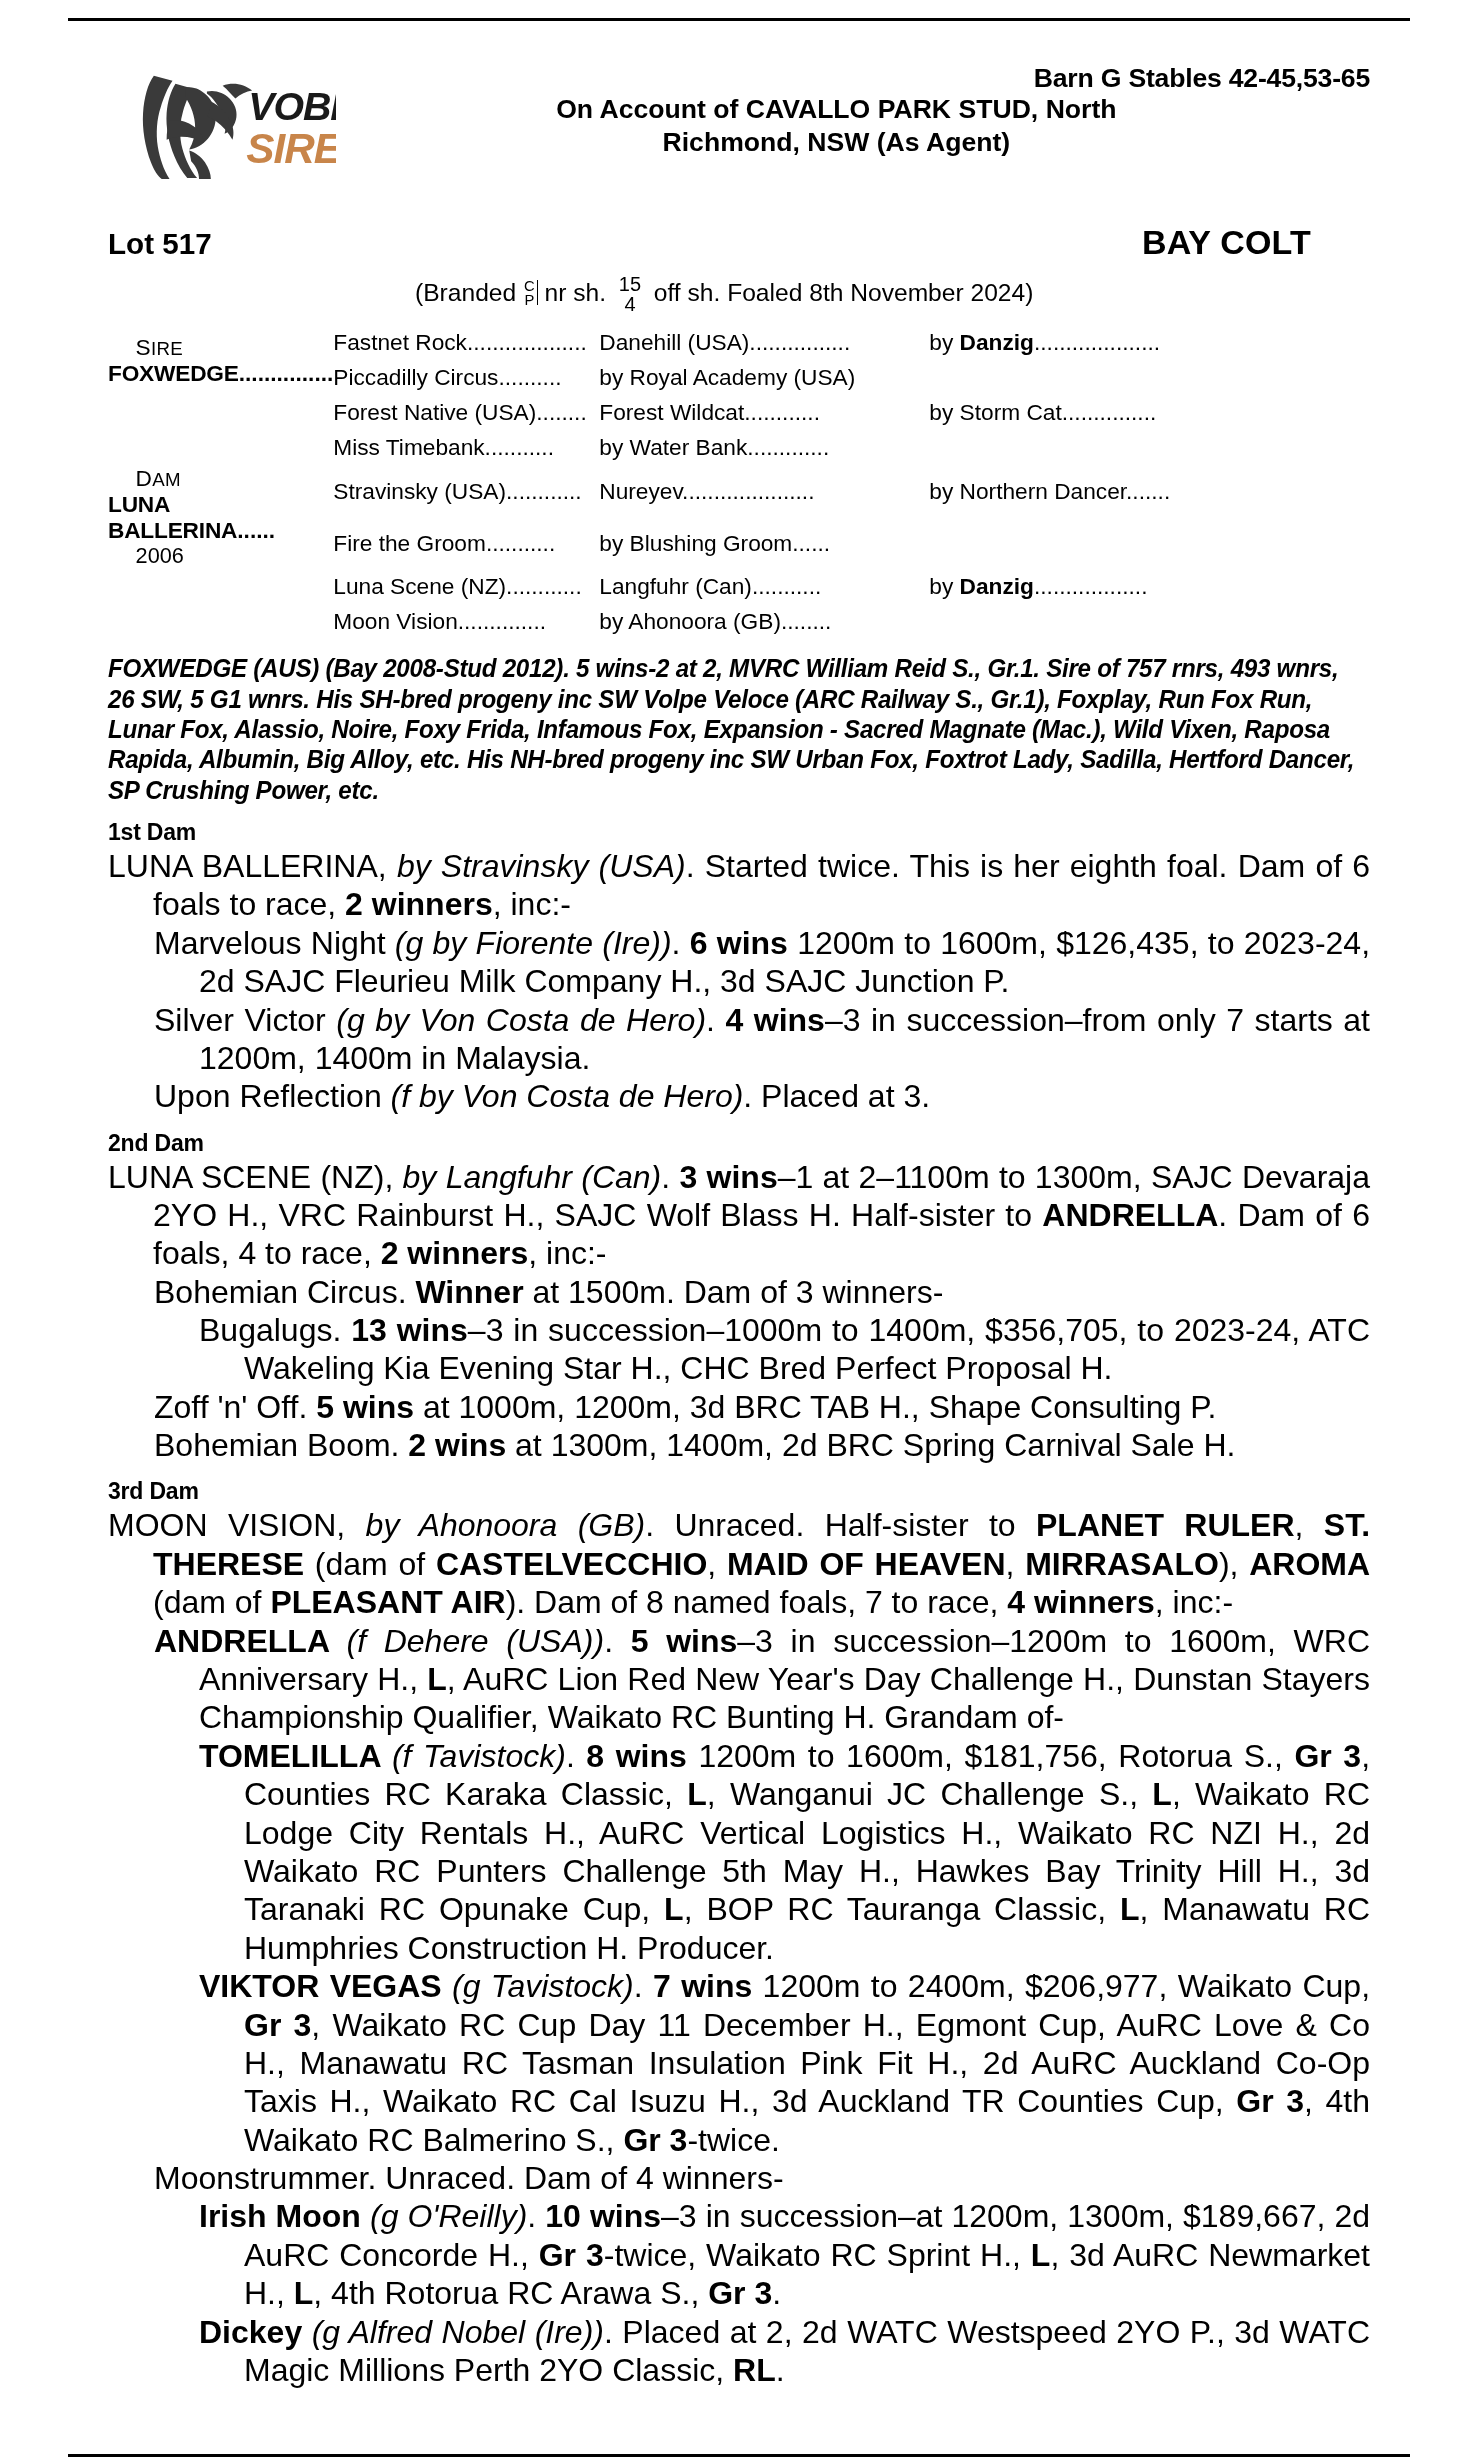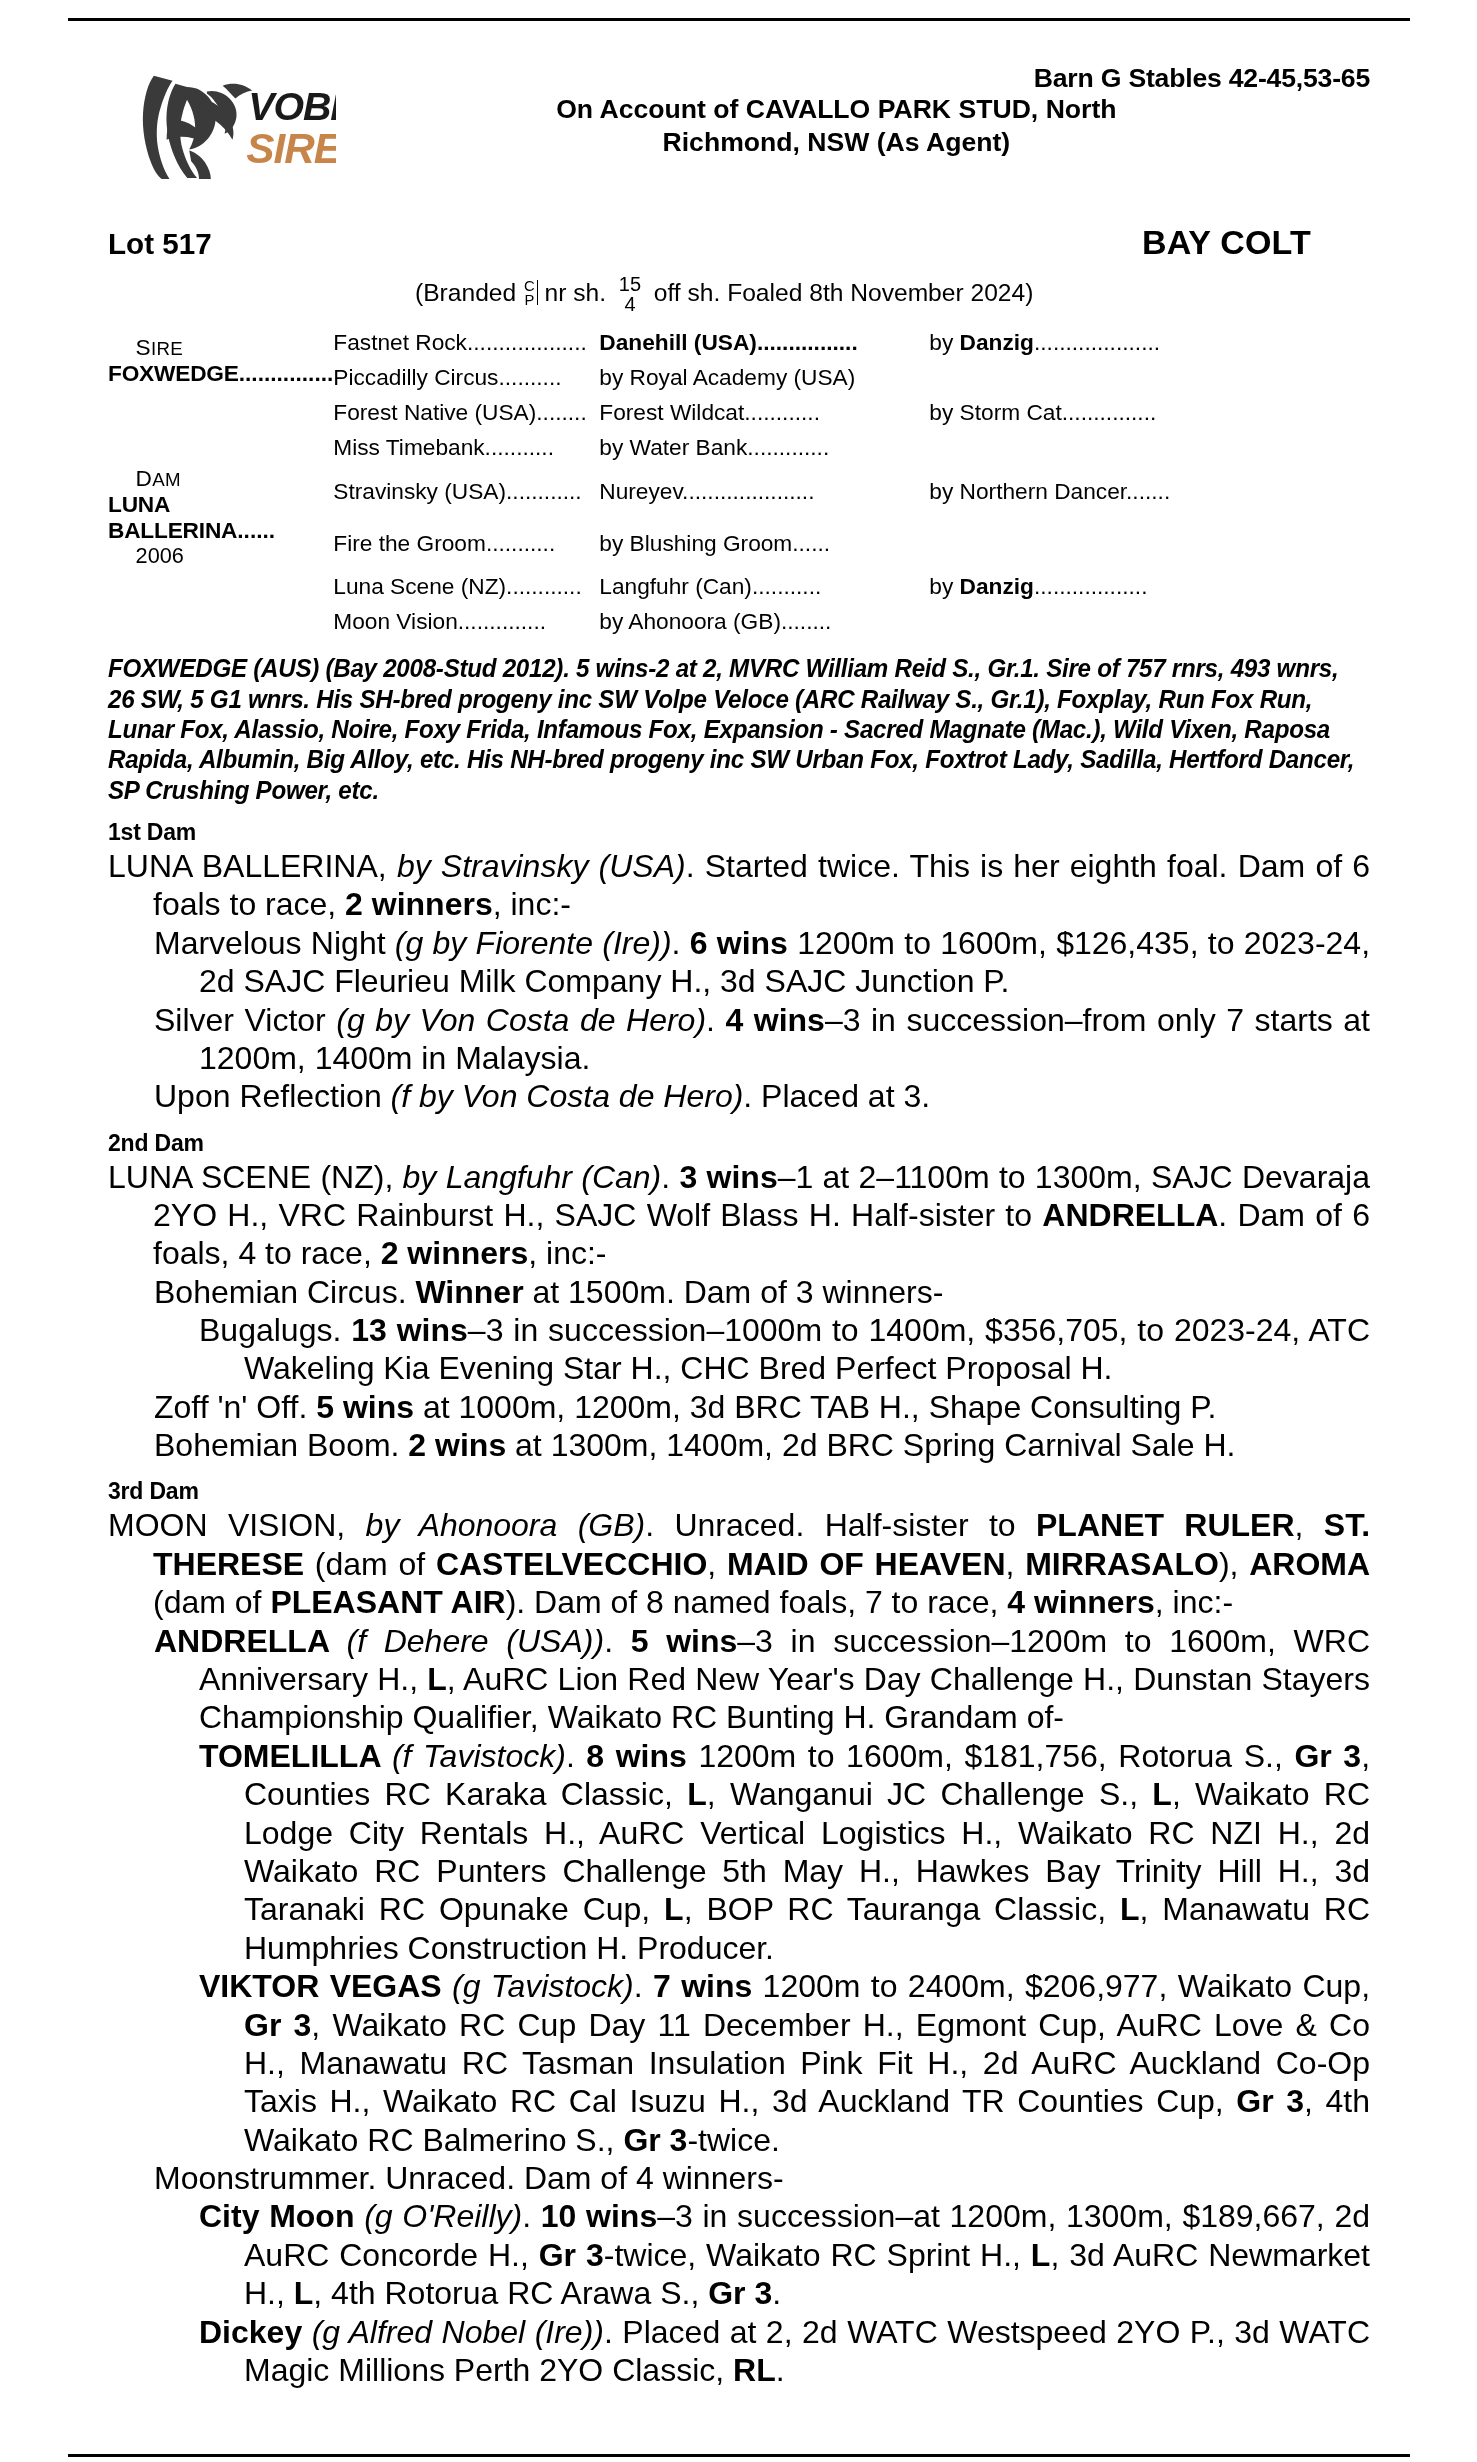--- a/index.html
+++ b/index.html
@@ -66,21 +66,21 @@
     font-size:20px;line-height:1.04;vertical-align:middle;
     position:relative;top:0px;margin:0 5.9px;
   }
 
   
   .ped{margin-top:9.9px;position:relative;}
   .ped table{border-collapse:collapse;width:100%;font-size:22.7px;}
   .ped td{vertical-align:middle;padding:0;}
   .c1{width:197px;}
   .c2{width:266px;}
-  .c3{width:330px;font-weight:bold;}
+  .c3{width:330px;}
   .c4{width:auto;}
   .lbl{font-size:18.7px;letter-spacing:0.3px;padding-left:27.6px;line-height:1.15;}
   .lbl .sc{font-size:22.7px;}
   .nm-bold{font-weight:bold;font-size:22.7px;line-height:1.15;letter-spacing:-0.2px;}
   .yr{font-size:21.7px;padding-left:27.6px;line-height:1.2;}
   .dots{letter-spacing:0px;}
   .ped .row{height:35px;}
   .gp{font-size:22.7px;line-height:1.18;white-space:nowrap;}
 
   
@@ -235,21 +235,21 @@
         <div class="entry hang1"><span>Bohemian Circus. </span><b>Winner</b><span> at 1500m. Dam of 3 winners-</span></div>
         <div class="entry hang2"><span>Bugalugs. </span><b>13 wins</b><span>–3 in succession–1000m to 1400m, $356,705, to 2023-24, ATC Wakeling Kia Evening Star H., CHC Bred Perfect Proposal H.</span></div>
         <div class="entry hang1"><span>Zoff 'n' Off. </span><b>5 wins</b><span> at 1000m, 1200m, 3d BRC TAB H., Shape Consulting P.</span></div>
         <div class="entry hang1"><span>Bohemian Boom. </span><b>2 wins</b><span> at 1300m, 1400m, 2d BRC Spring Carnival Sale H.</span></div>
         <div class="damhead">3rd Dam</div>
         <div class="entry hang0"><span>MOON VISION, </span><i>by Ahonoora (GB)</i><span>. Unraced. Half-sister to </span><b>PLANET RULER</b><span>, </span><b>ST. THERESE</b><span> (dam of </span><b>CASTELVECCHIO</b><span>, </span><b>MAID OF HEAVEN</b><span>, </span><b>MIRRASALO</b><span>), </span><b>AROMA</b><span> (dam of </span><b>PLEASANT AIR</b><span>). Dam of 8 named foals, 7 to race, </span><b>4 winners</b><span>, inc:-</span></div>
         <div class="entry hang1"><b>ANDRELLA </b><i>(f Dehere (USA))</i><span>. </span><b>5 wins</b><span>–3 in succession–1200m to 1600m, WRC Anniversary H., </span><b>L</b><span>, AuRC Lion Red New Year's Day Challenge H., Dunstan Stayers Championship Qualifier, Waikato RC Bunting H. Grandam of-</span></div>
         <div class="entry hang2"><b>TOMELILLA </b><i>(f Tavistock)</i><span>. </span><b>8 wins</b><span> 1200m to 1600m, $181,756, Rotorua S., </span><b>Gr 3</b><span>, Counties RC Karaka Classic, </span><b>L</b><span>, Wanganui JC Challenge S., </span><b>L</b><span>, Waikato RC Lodge City Rentals H., AuRC Vertical Logistics H., Waikato RC NZI H., 2d Waikato RC Punters Challenge 5th May H., Hawkes Bay Trinity Hill H., 3d Taranaki RC Opunake Cup, </span><b>L</b><span>, BOP RC Tauranga Classic, </span><b>L</b><span>, Manawatu RC Humphries Construction H. Producer.</span></div>
         <div class="entry hang2"><b>VIKTOR VEGAS </b><i>(g Tavistock)</i><span>. </span><b>7 wins</b><span> 1200m to 2400m, $206,977, Waikato Cup, </span><b>Gr 3</b><span>, Waikato RC Cup Day 11 December H., Egmont Cup, AuRC Love &amp; Co H., Manawatu RC Tasman Insulation Pink Fit H., 2d AuRC Auckland Co-Op Taxis H., Waikato RC Cal Isuzu H., 3d Auckland TR Counties Cup, </span><b>Gr 3</b><span>, 4th Waikato RC Balmerino S., </span><b>Gr 3</b><span>-twice.</span></div>
         <div class="entry hang1"><span>Moonstrummer. Unraced. Dam of 4 winners-</span></div>
-        <div class="entry hang2"><b>City Moon </b><i>(g O'Reilly)</i><span>. </span><b>10 wins</b><span>–3 in succession–at 1200m, 1300m, $189,667, 2d AuRC Concorde H., </span><b>Gr 3</b><span>-twice, Waikato RC Sprint H., </span><b>L</b><span>, 3d AuRC Newmarket H., </span><b>L</b><span>, 4th Rotorua RC Arawa S., </span><b>Gr 3</b><span>.</span></div>
+        <div class="entry hang2"><b>Irish Moon </b><i>(g O'Reilly)</i><span>. </span><b>10 wins</b><span>–3 in succession–at 1200m, 1300m, $189,667, 2d AuRC Concorde H., </span><b>Gr 3</b><span>-twice, Waikato RC Sprint H., </span><b>L</b><span>, 3d AuRC Newmarket H., </span><b>L</b><span>, 4th Rotorua RC Arawa S., </span><b>Gr 3</b><span>.</span></div>
         <div class="entry hang2"><b>Dickey </b><i>(g Alfred Nobel (Ire))</i><span>. Placed at 2, 2d WATC Westspeed 2YO P., 3d WATC Magic Millions Perth 2YO Classic, </span><b>RL</b><span>.</span></div>
       </div>
 
   </div>
 
   <div class="rule-bottom"></div>
 </div>
 
 
 </body></html>

